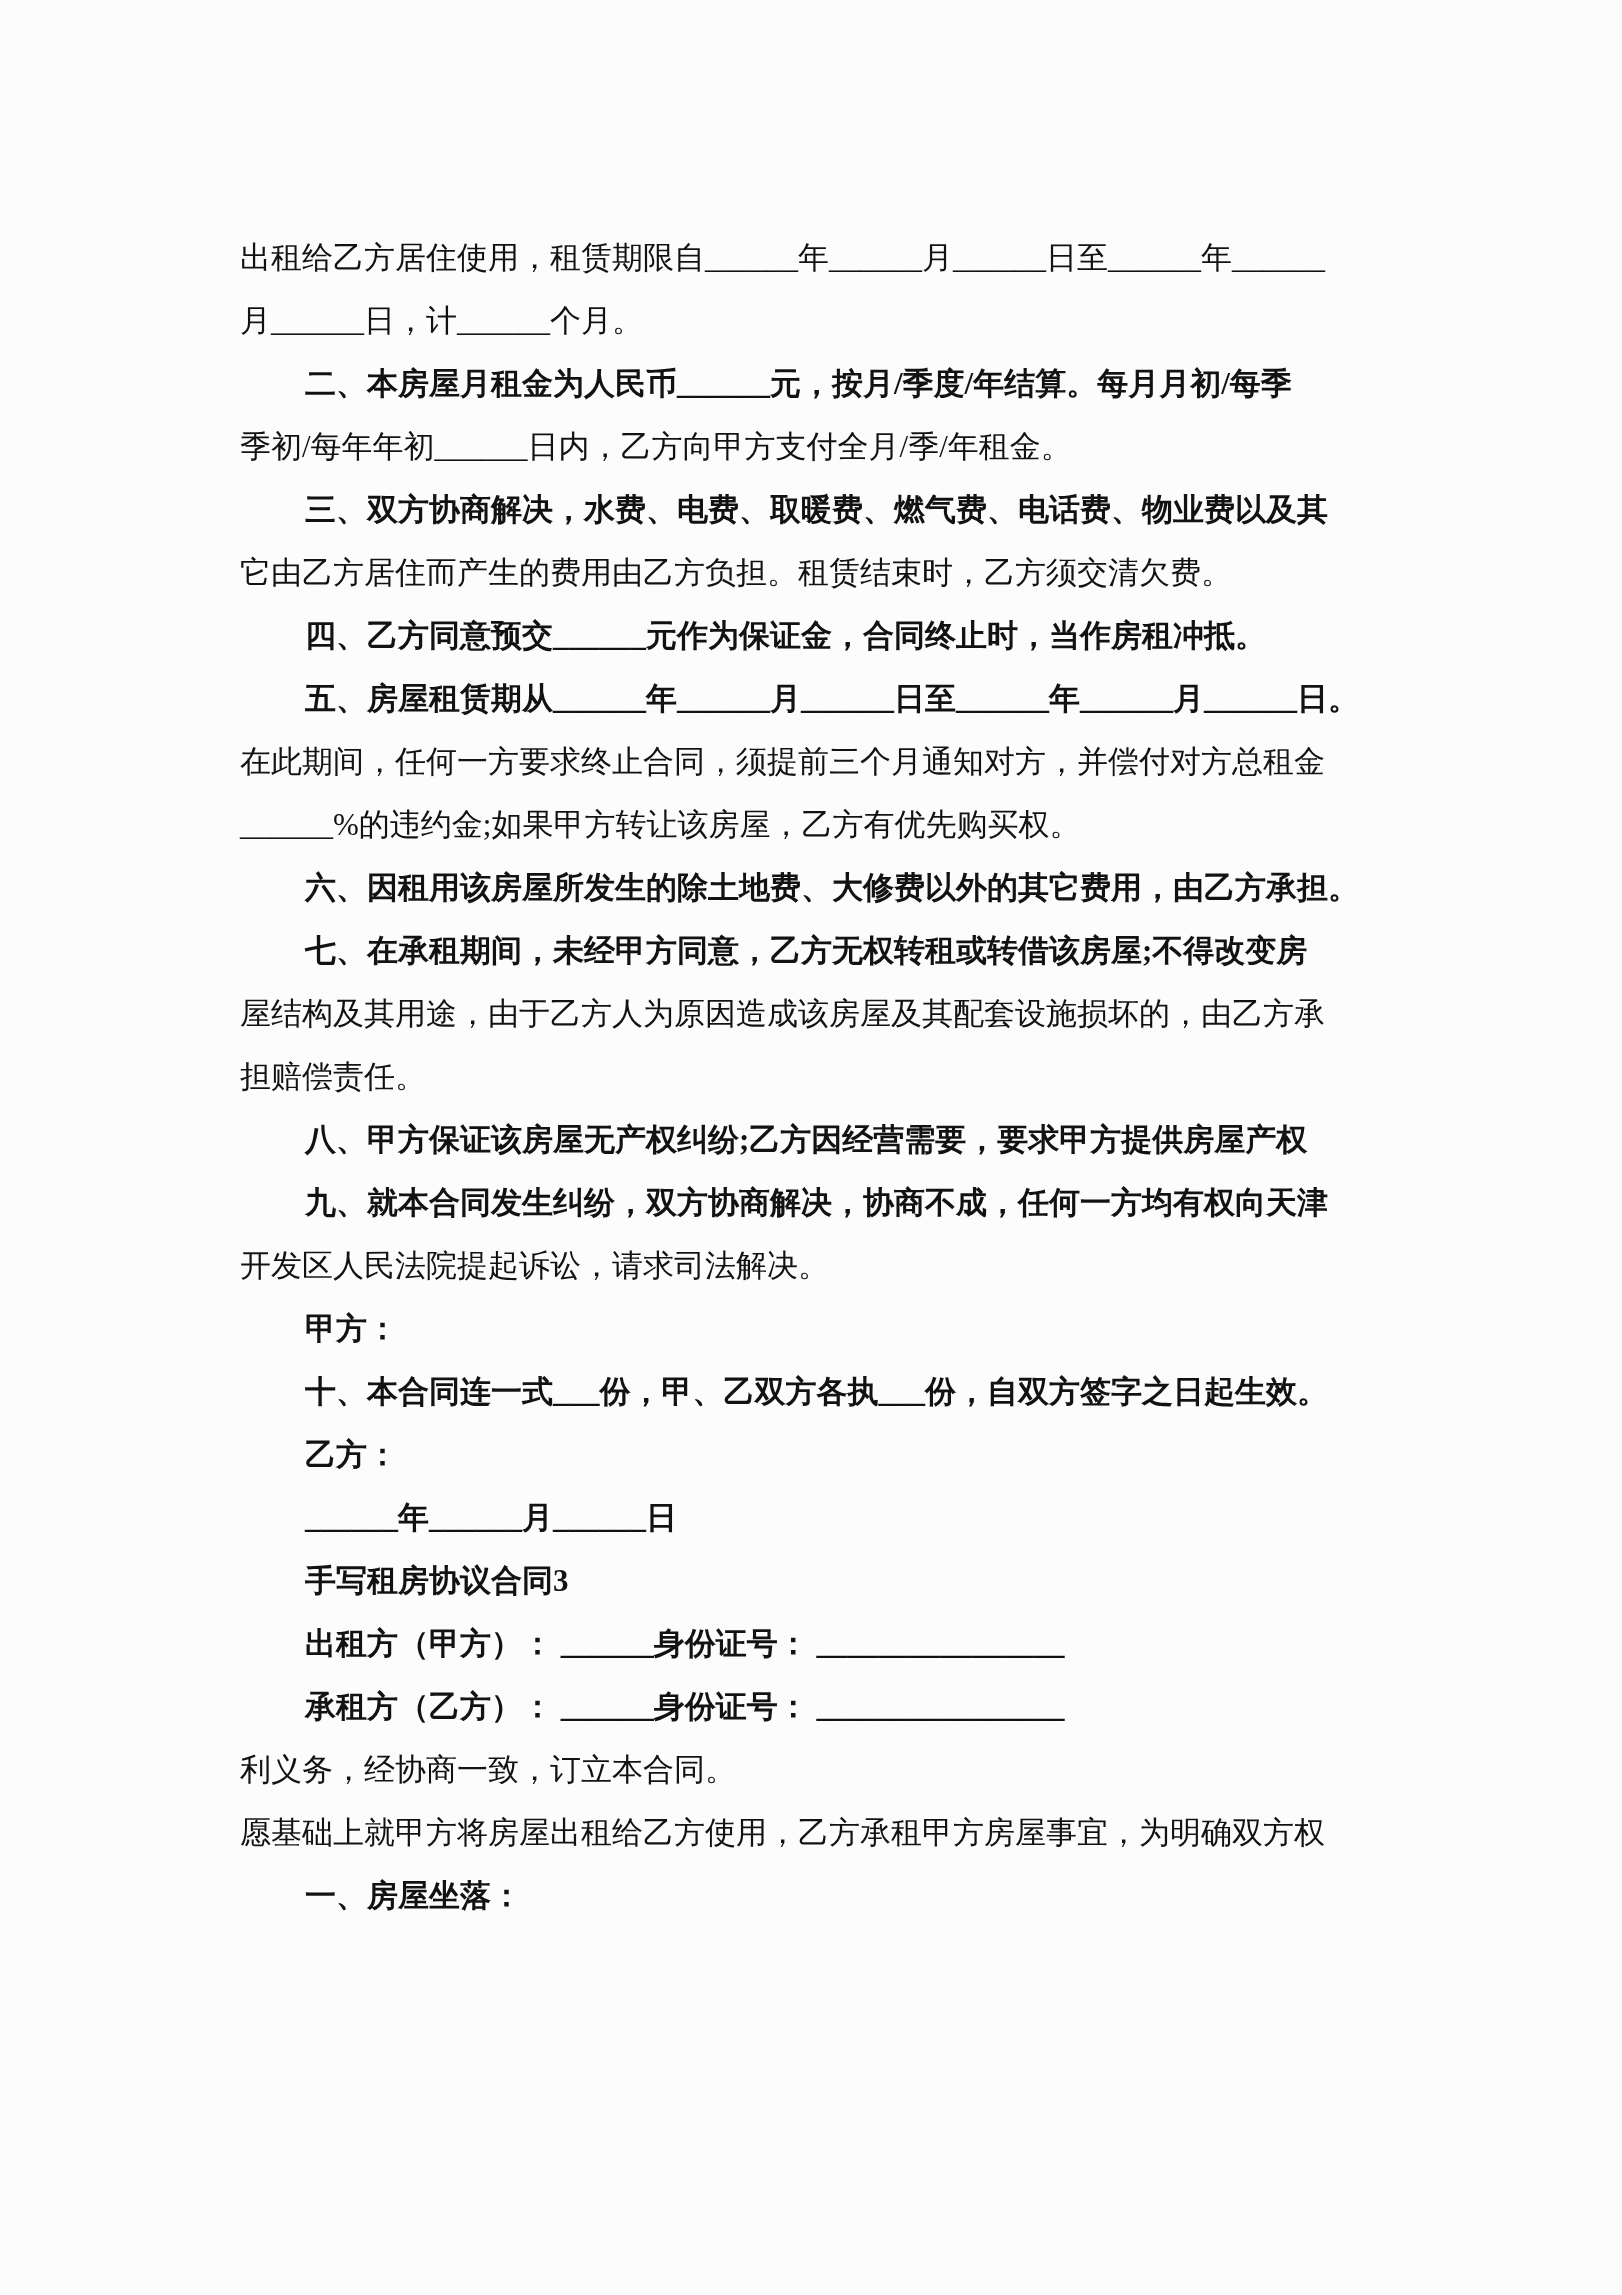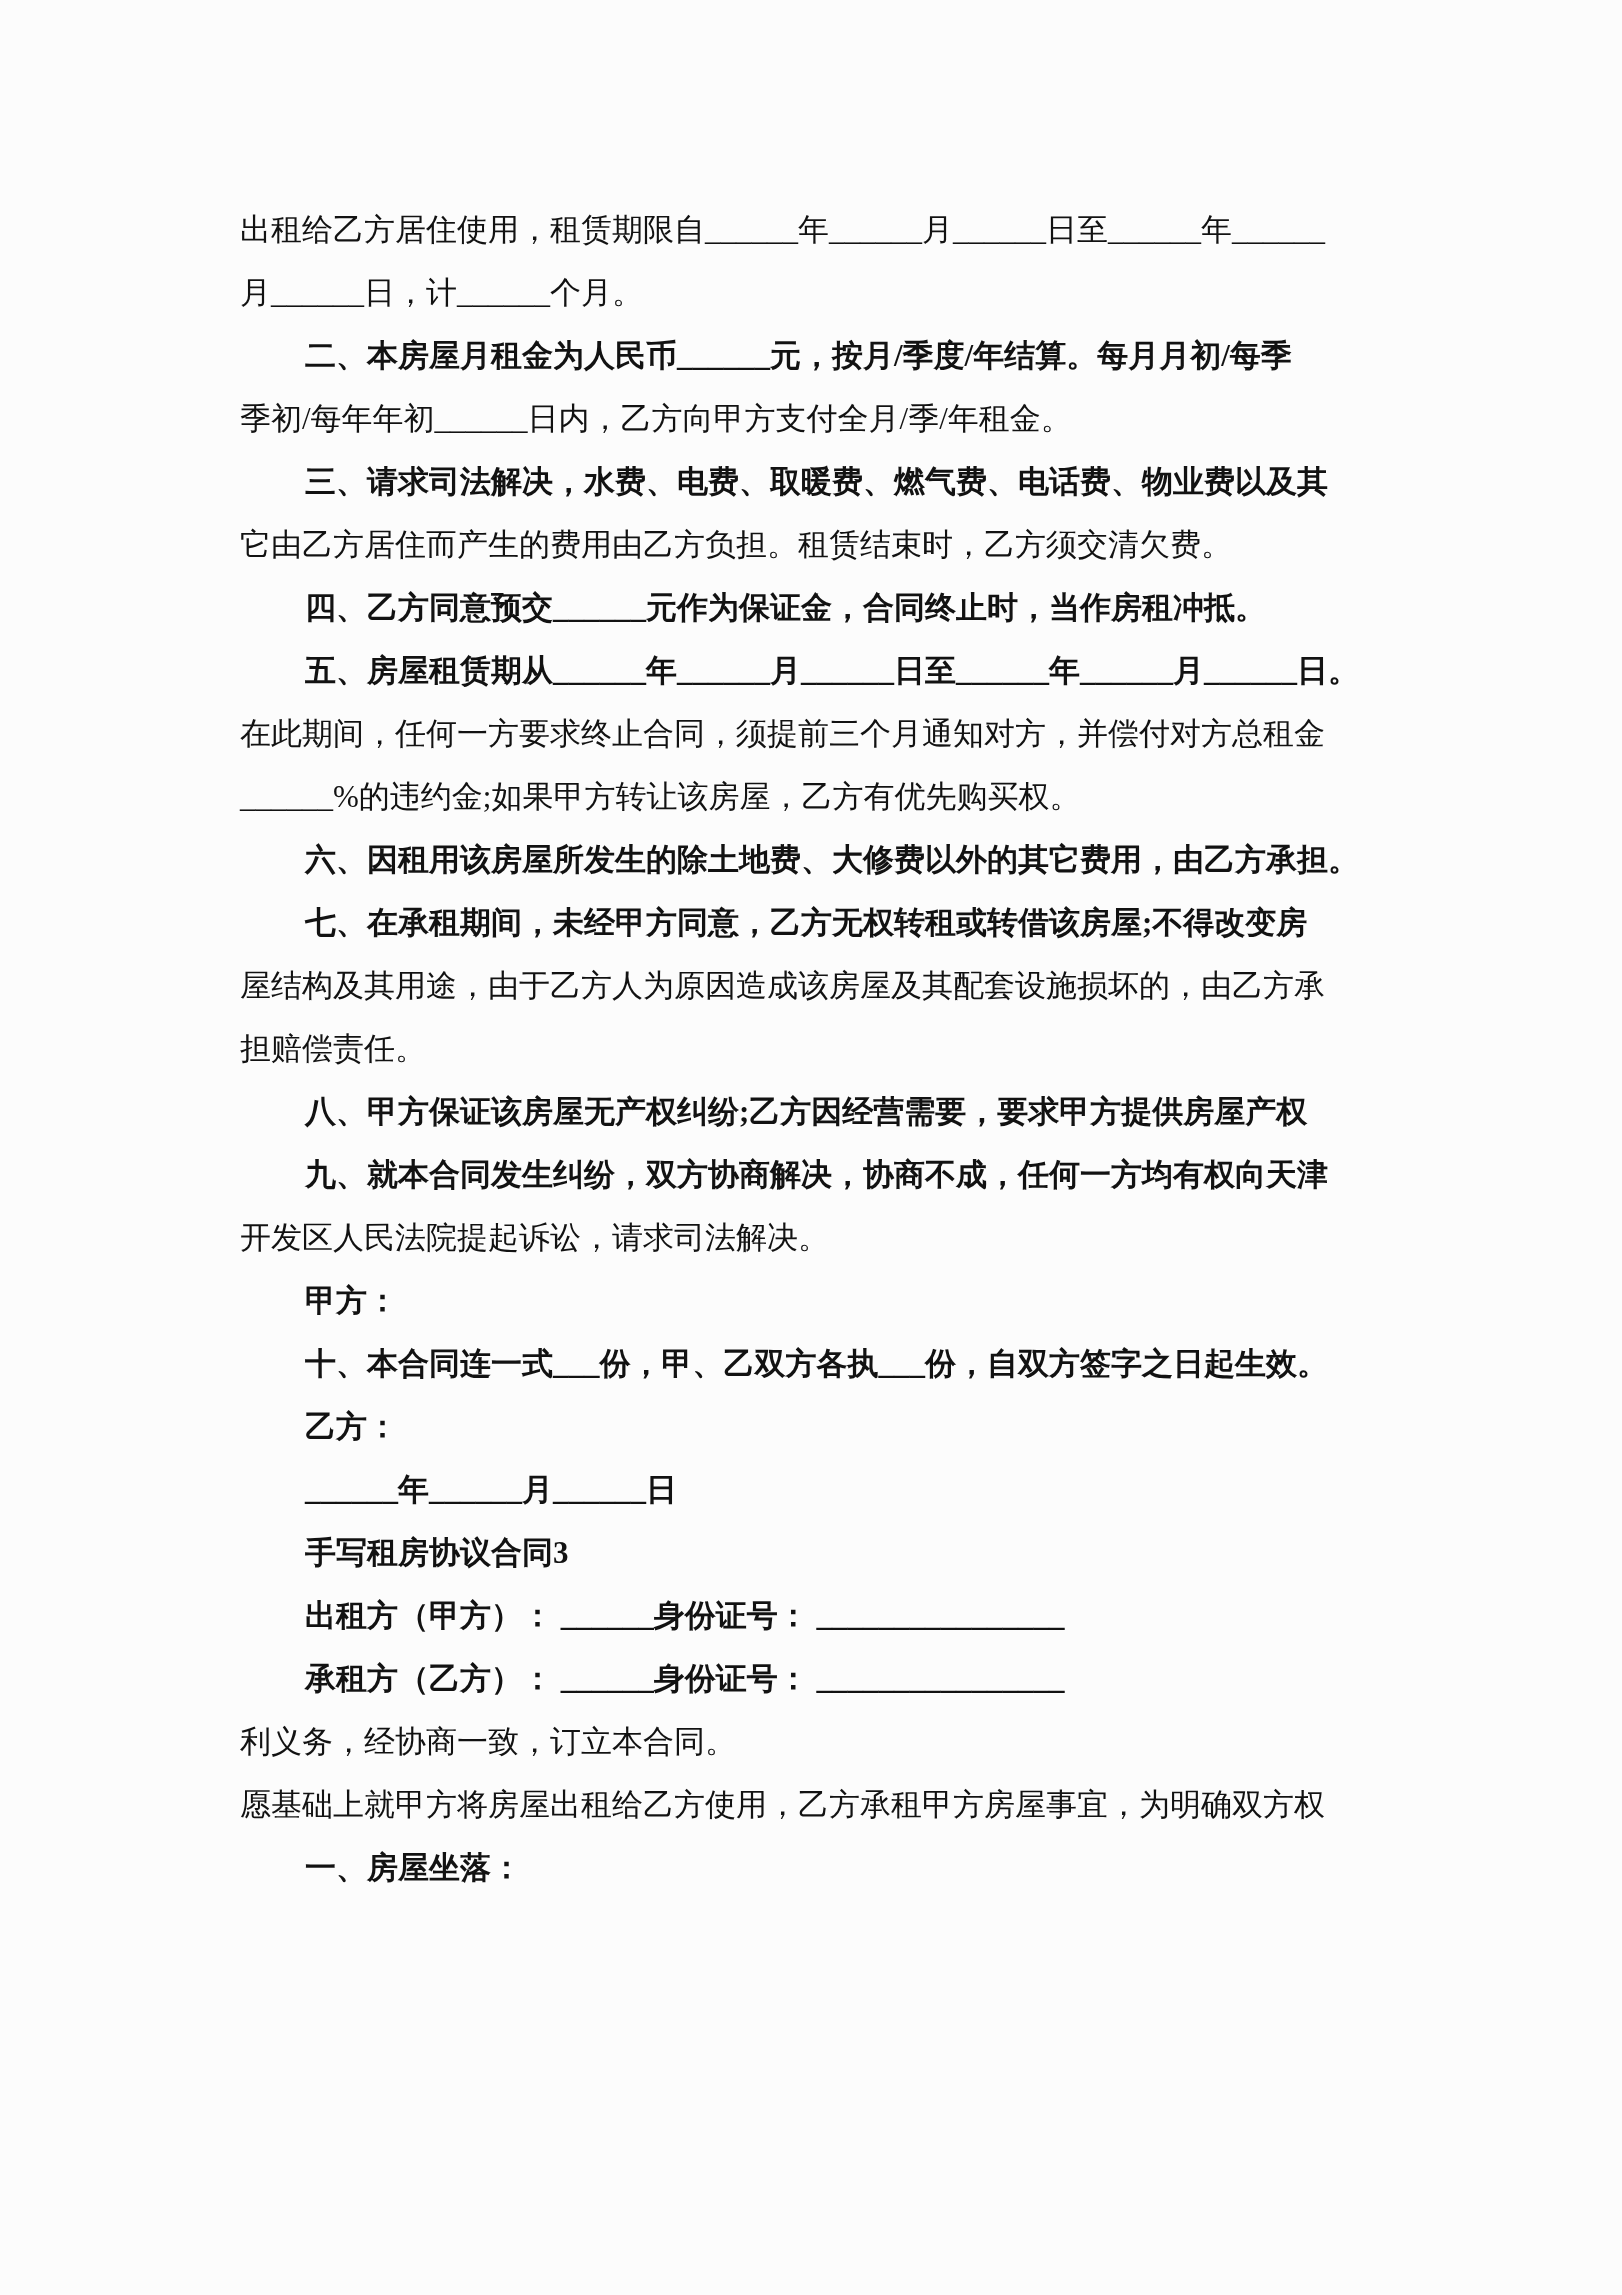--- a/index.html
+++ b/index.html
@@ -9,20 +9,21 @@
   body {
     position: relative;
     width: 1623px;
     height: 2295px;
     overflow: hidden;
     font-family: "Liberation Serif", "DejaVu Serif", serif;
   }
   .page {
     position: absolute;
     inset: 0;
+    margin-top: 28px;
   }
   .doc {
     position: absolute;
     left: 240px;
     top: 198px;
     width: 1165px;
   }
   .line {
     font-size: 31px;
     line-height: 63px;
@@ -37,21 +38,21 @@
 </style>
 </head>
 <body style="background: rgb(252, 252, 252); color: rgb(18, 18, 18);">
 
 <div class="page">
   <div class="doc">
       <div class="line">出租给乙方居住使用，租赁期限自______年______月______日至______年______</div>
       <div class="line">月______日，计______个月。</div>
       <div class="line indent">二、本房屋月租金为人民币______元，按月/季度/年结算。每月月初/每季</div>
       <div class="line">季初/每年年初______日内，乙方向甲方支付全月/季/年租金。</div>
-      <div class="line indent">三、请求司法解决，水费、电费、取暖费、燃气费、电话费、物业费以及其</div>
+      <div class="line indent">三、双方协商解决，水费、电费、取暖费、燃气费、电话费、物业费以及其</div>
       <div class="line">它由乙方居住而产生的费用由乙方负担。租赁结束时，乙方须交清欠费。</div>
       <div class="line indent">四、乙方同意预交______元作为保证金，合同终止时，当作房租冲抵。</div>
       <div class="line indent">五、房屋租赁期从______年______月______日至______年______月______日。</div>
       <div class="line">在此期间，任何一方要求终止合同，须提前三个月通知对方，并偿付对方总租金</div>
       <div class="line">______%的违约金;如果甲方转让该房屋，乙方有优先购买权。</div>
       <div class="line indent">六、因租用该房屋所发生的除土地费、大修费以外的其它费用，由乙方承担。</div>
       <div class="line indent">七、在承租期间，未经甲方同意，乙方无权转租或转借该房屋;不得改变房</div>
       <div class="line">屋结构及其用途，由于乙方人为原因造成该房屋及其配套设施损坏的，由乙方承</div>
       <div class="line">担赔偿责任。</div>
       <div class="line indent">八、甲方保证该房屋无产权纠纷;乙方因经营需要，要求甲方提供房屋产权</div>

